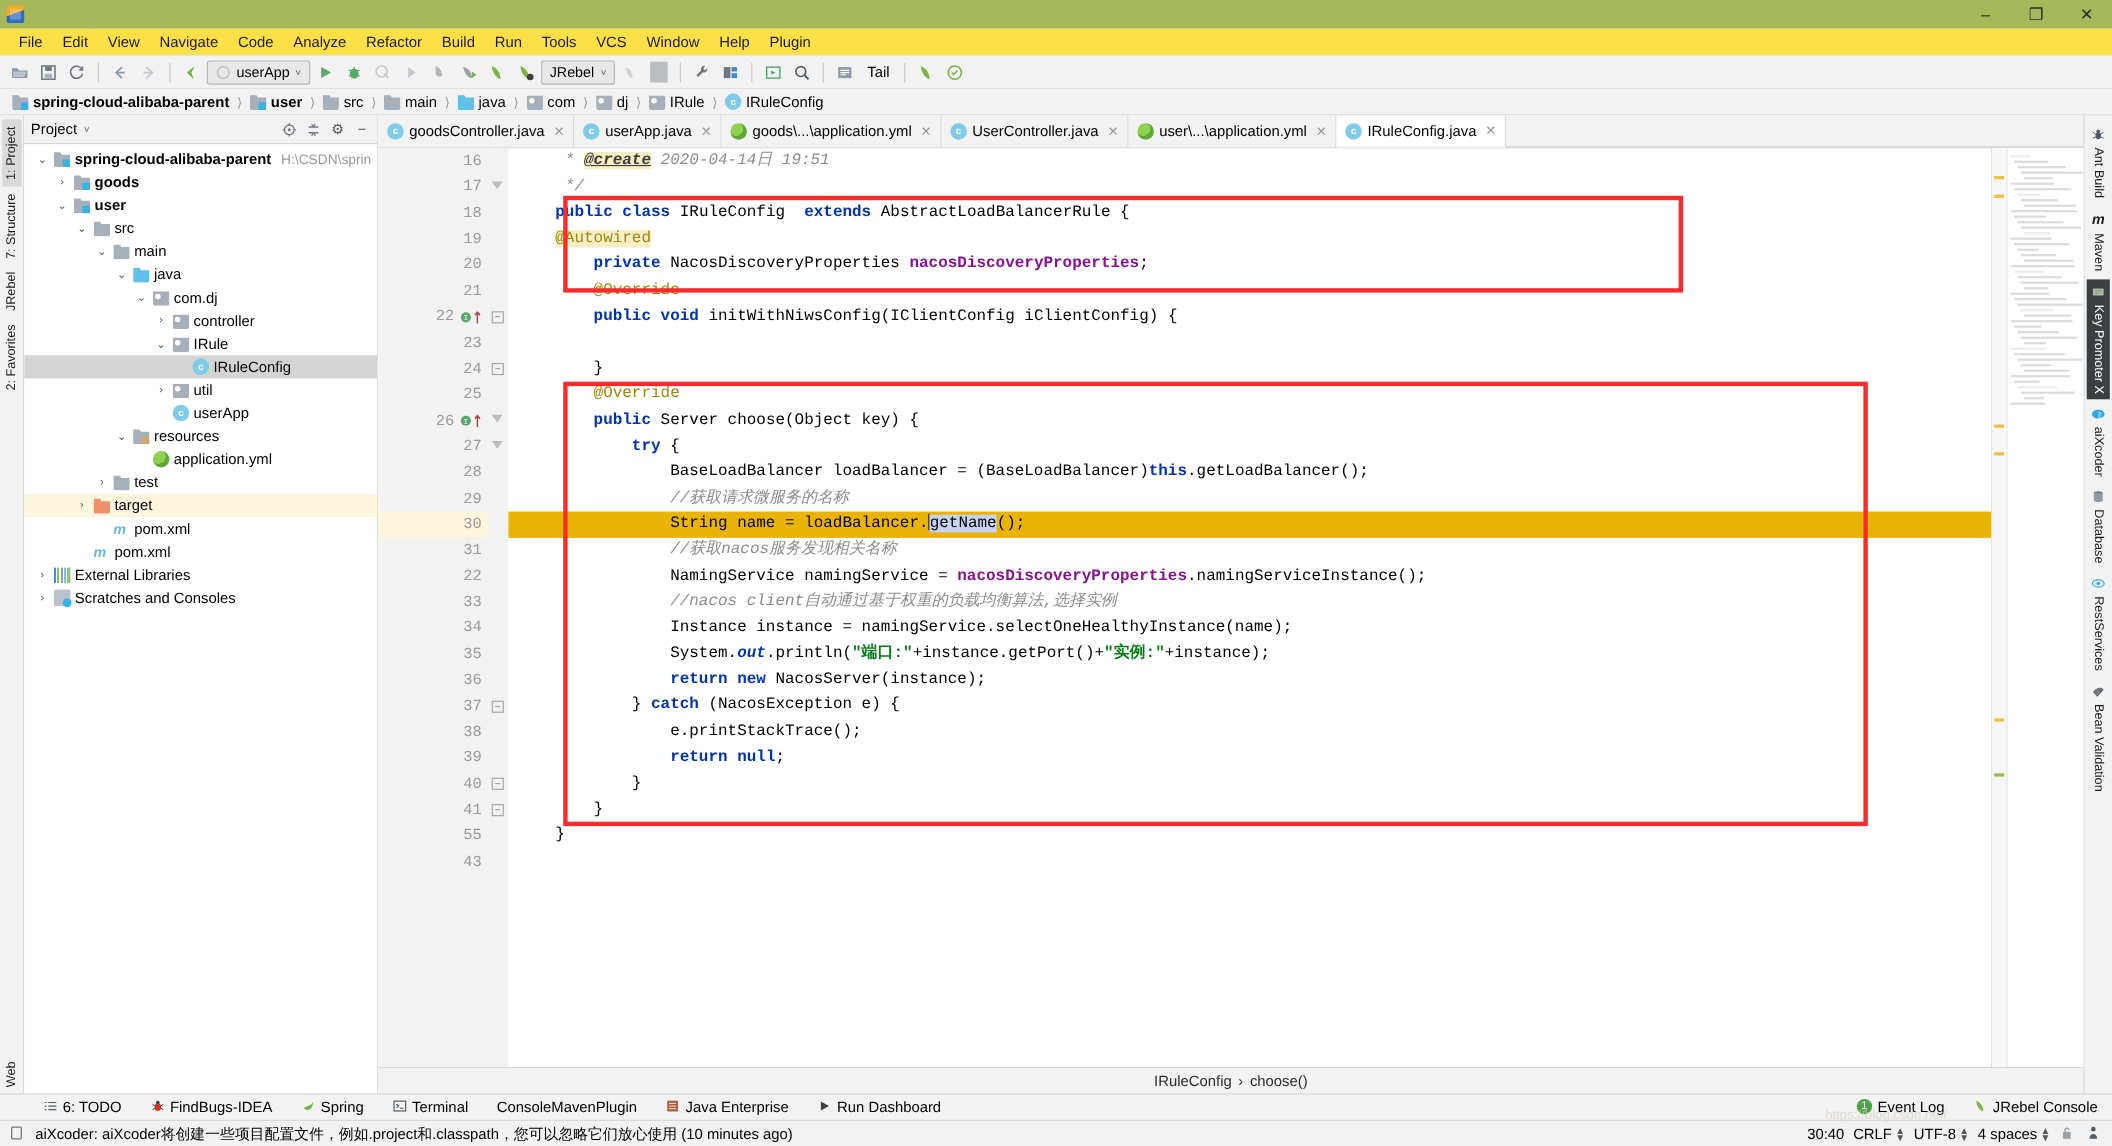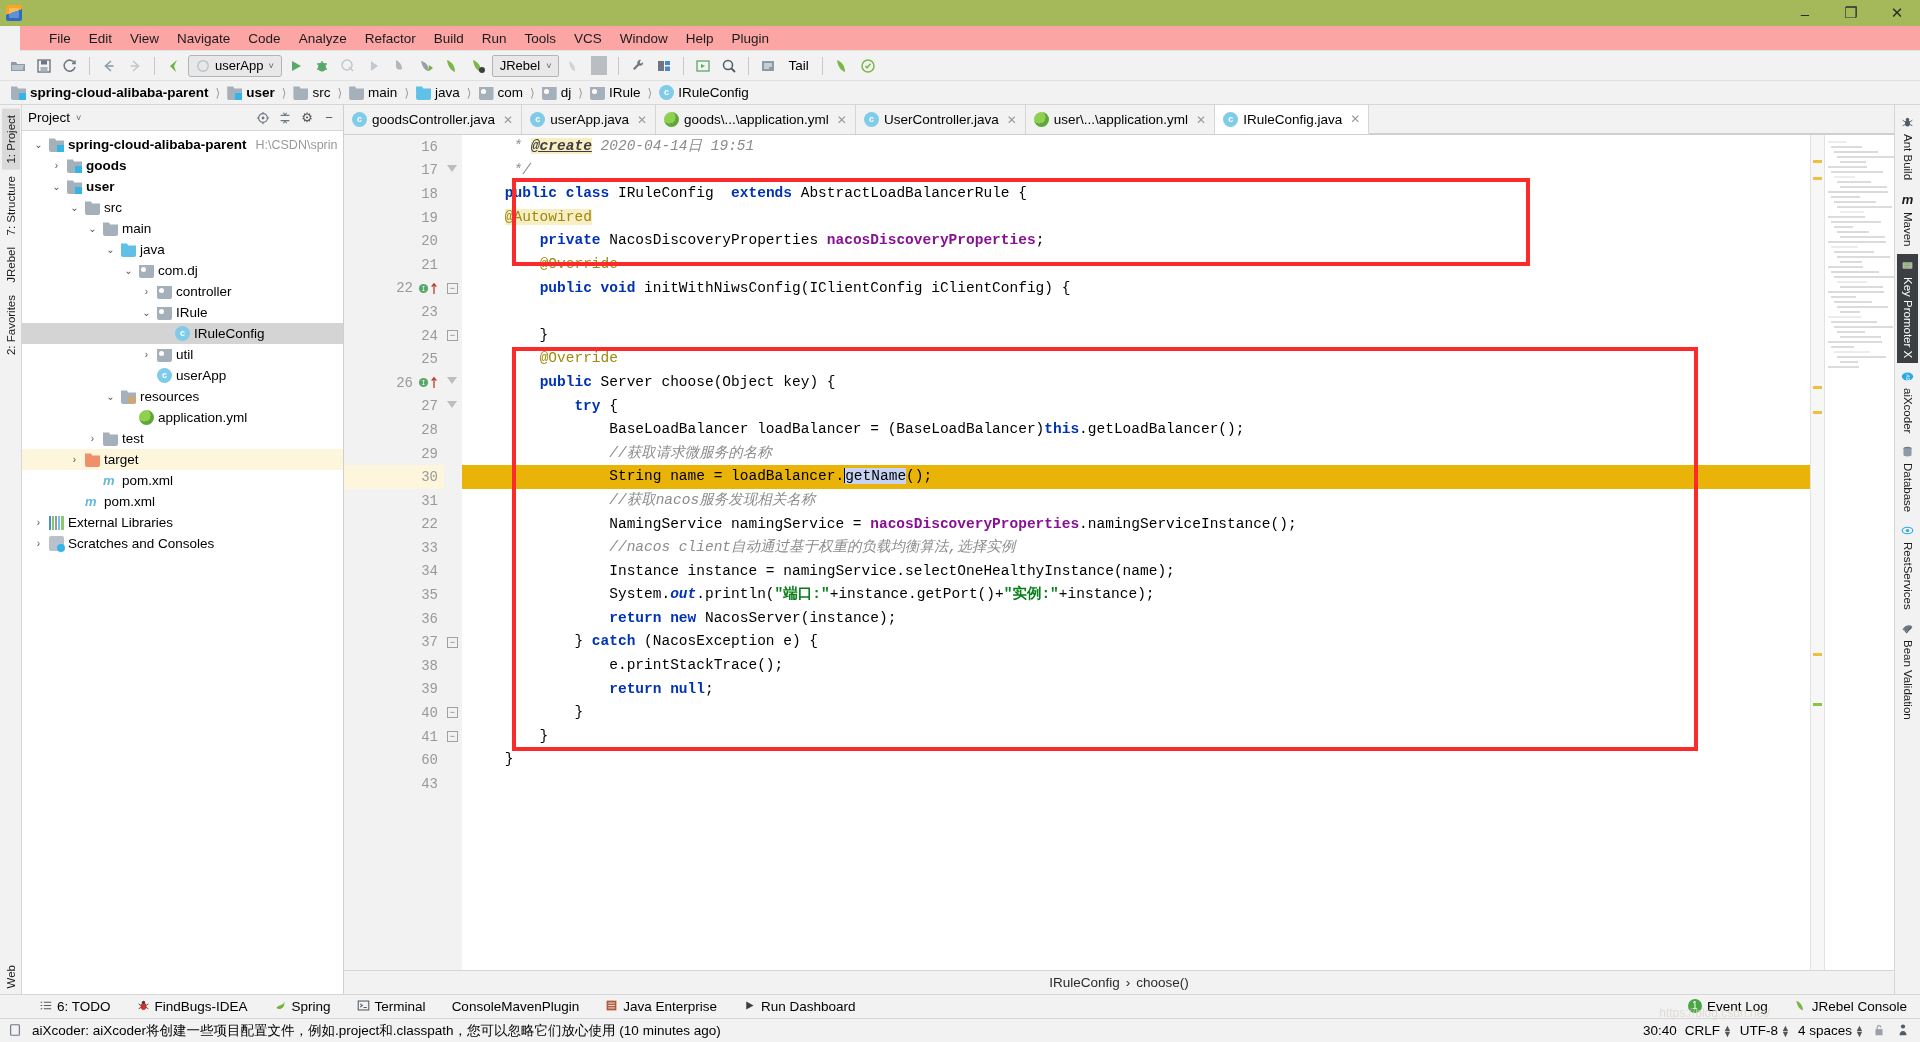--- a/index.html
+++ b/index.html
@@ -27,22 +27,22 @@
     content:""; position:absolute; left:3px; top:3px; width:10px; height:10px;
     background:#fff; opacity:.25; border-radius:1px;
   }
   .title-text { font-size: 13.5px; color: #1b1b1b; white-space: nowrap; }
   .win-buttons { position: absolute; right: 0; top: 0; height: 26px; display: flex; }
   .win-btn { width: 46px; height: 26px; display:flex; align-items:center; justify-content:center;
     font-size: 15px; color:#2b2b2b; }
 
   
   .menubar {
-    height: 25px; background: #fca5a5; display:flex; align-items:center;
-    flex: 0 0 25px; padding-left: 20px; border-bottom: 1px solid #e3e3e3; margin-left: 20px;
+    height: 25px; background: #fde047; display:flex; align-items:center;
+    flex: 0 0 25px; padding-left: 8px; border-bottom: 1px solid #e3e3e3;
   }
   .menu-item { padding: 3px 9px; font-size: 13.5px; color:#1b1b1b; white-space: nowrap; }
 
   
   .toolbar {
     height: 30px; background:#f2f2f2; display:flex; align-items:center; gap:2px;
     flex: 0 0 30px; padding: 0 6px; border-bottom: 1px solid #e0e0e0;
   }
   .tb-btn { width:24px;height:24px;display:flex;align-items:center;justify-content:center;
     border-radius:3px; }
@@ -724,21 +724,21 @@
             <div class="gline">
               <span class="num">39</span>
             </div>
             <div class="gline">
               <span class="num">40</span>
             </div>
             <div class="gline">
               <span class="num">41</span>
             </div>
             <div class="gline">
-              <span class="num">60</span>
+              <span class="num">55</span>
             </div>
             <div class="gline">
               <span class="num">43</span>
             </div>
           </div>
         <div class="folds" id="folds">
             <div class="fold tri" style="left: 3px; top: 29.6px;"></div>
             <div class="fold" style="left: 3px; top: 147.6px;">−</div>
             <div class="fold" style="left: 3px; top: 194.8px;">−</div>
             <div class="fold tri" style="left: 3px; top: 242px;"></div>

